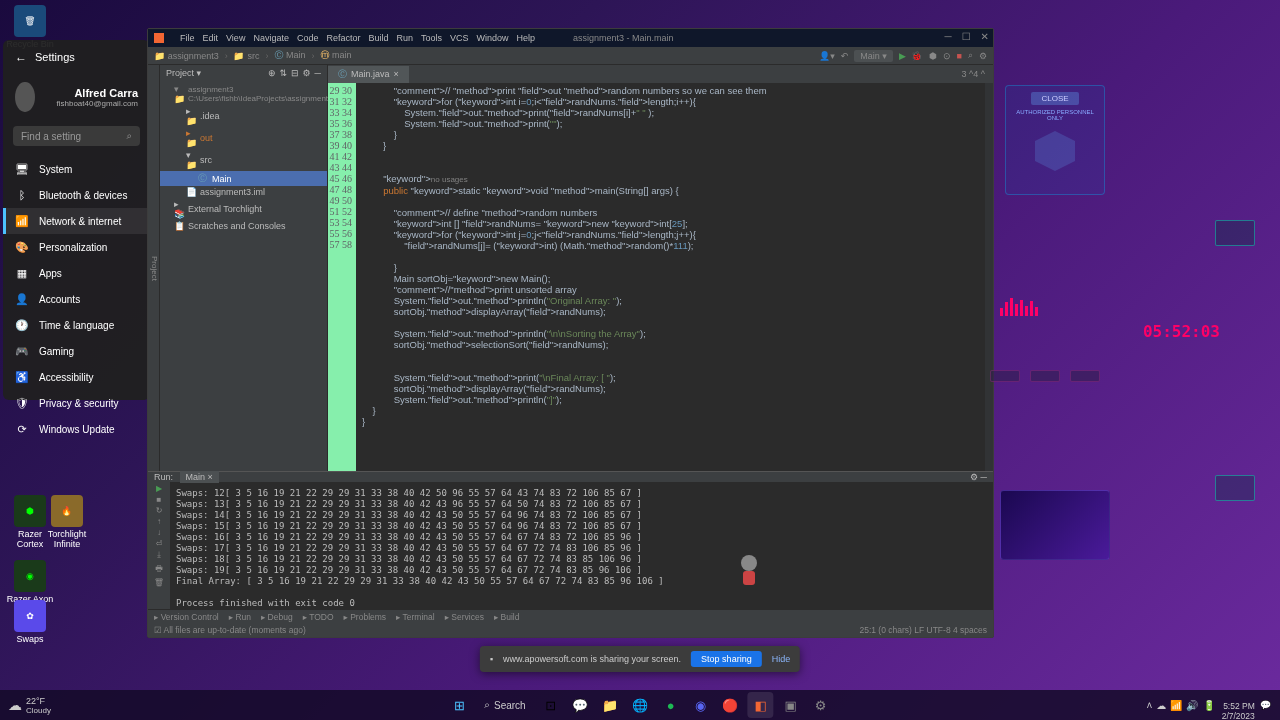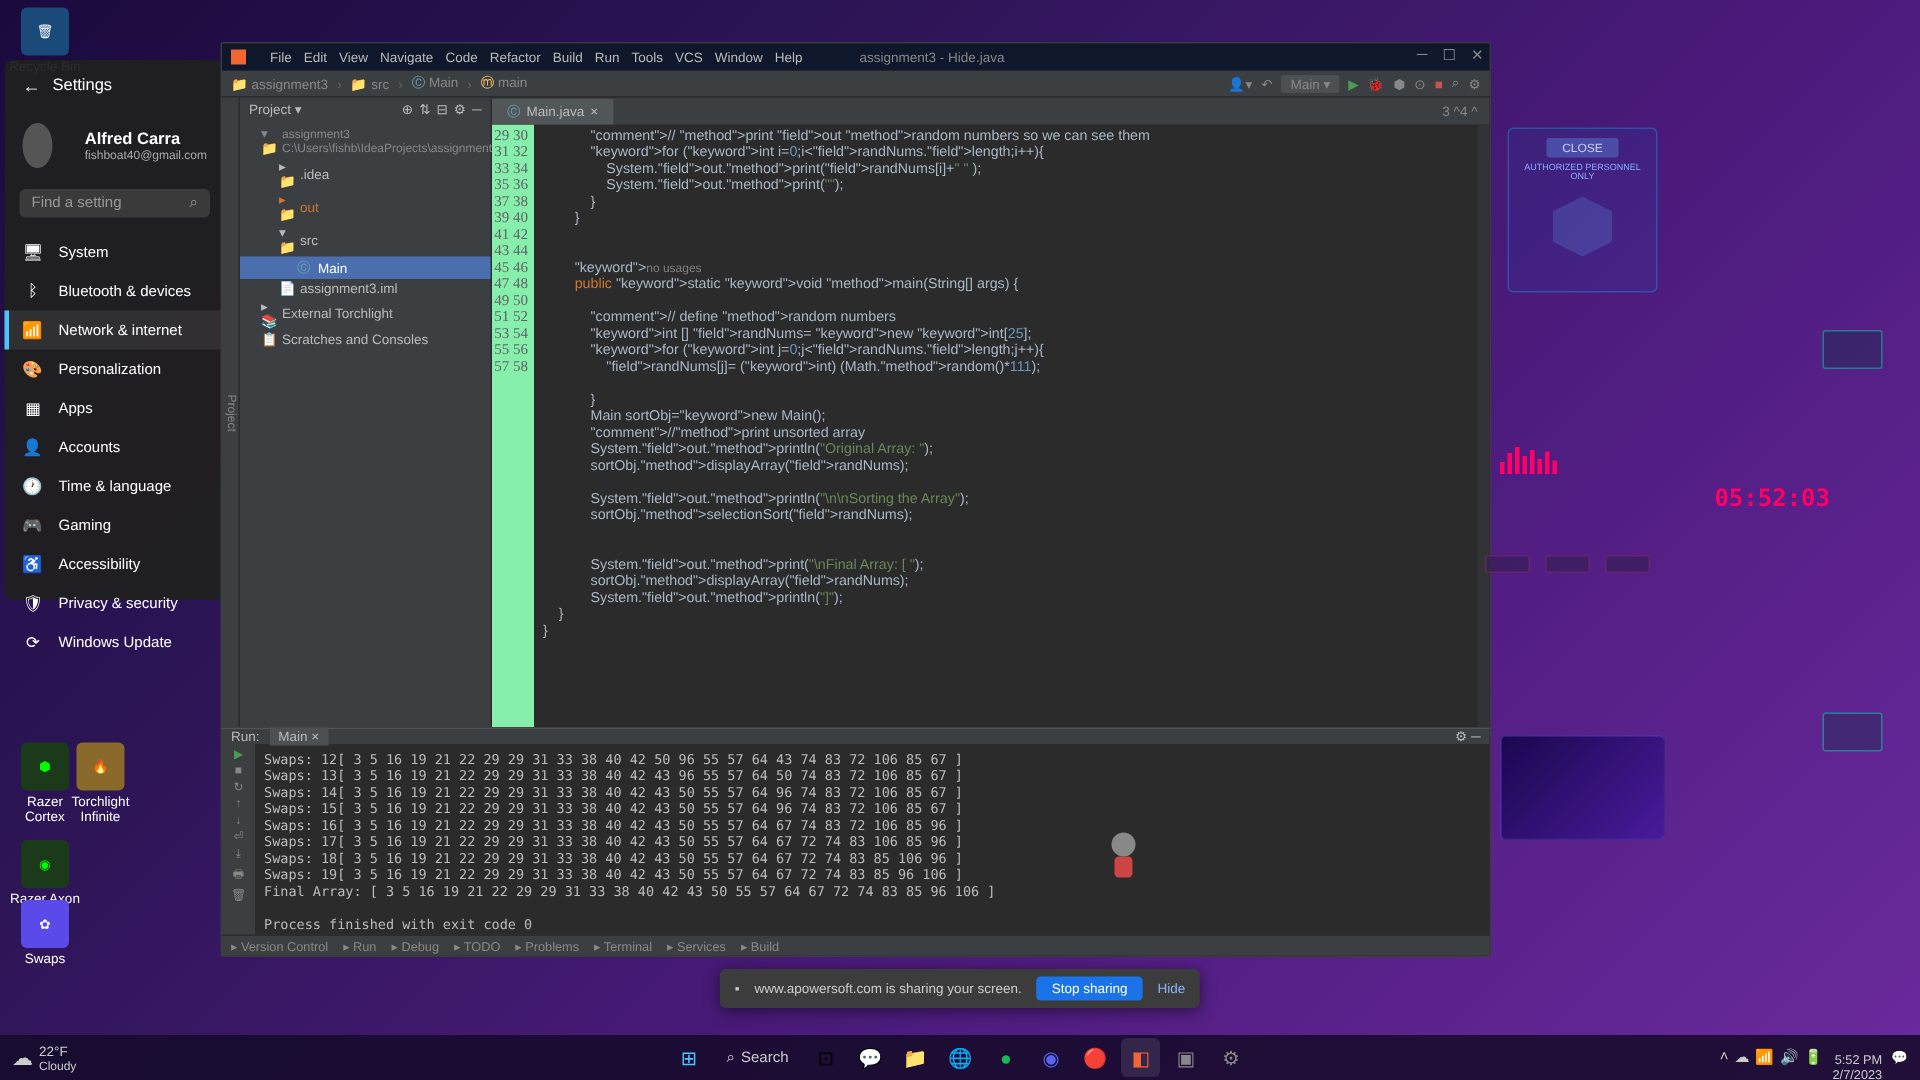--- a/index.html
+++ b/index.html
@@ -11,21 +11,21 @@
 .recycle-bin { top: 5px; left: 5px; }
 .razer-cortex { top: 495px; left: 5px; }
 .torchlight { top: 495px; left: 42px; }
 .razer-axon { top: 560px; left: 5px; }
 .loom { top: 600px; left: 5px; }
 
 
 .settings-window { position: absolute; top: 40px; left: 3px; width: 147px; height: 360px; background: rgba(32, 32, 32, 0.95); border-radius: 6px; color: #fff; font-size: 11px; }
 .settings-header { padding: 10px 12px; display: flex; align-items: center; gap: 8px; }
 .settings-header .back { font-size: 12px; }
-.user-section { padding: 8px 12px; display: flex; align-items: center; gap: 22px; }
+.user-section { padding: 8px 12px; display: flex; align-items: center; gap: 22px; text-align: right; }
 .user-avatar { width: 30px; height: 30px; border-radius: 50%; background: #555; }
 .user-name { font-size: 11px; font-weight: 600; }
 .user-email { font-size: 8px; color: #aaa; }
 .search-box { margin: 6px 10px; padding: 4px 8px; background: #3a3a3a; border-radius: 4px; font-size: 10px; color: #999; display: flex; align-items: center; justify-content: space-between; }
 .settings-list { padding: 4px 0; }
 .settings-item { padding: 6px 12px; display: flex; align-items: center; gap: 10px; font-size: 10px; cursor: pointer; }
 .settings-item.active { background: rgba(255,255,255,0.08); border-left: 3px solid #4cc2ff; padding-left: 9px; }
 .settings-item .s-icon { width: 14px; height: 14px; display: flex; align-items: center; justify-content: center; font-size: 11px; }
 
 
@@ -202,21 +202,21 @@
         <span class="s-icon">⟳</span>
         <span>Windows Update</span>
       </div>
     </div>
 </div>
 
 <div class="ide-window">
   <div class="ide-menubar">
     <div class="ide-ico"></div>
     <span id="ide-menus"><span class="menu-item" style="margin-right: 8px;">File</span><span class="menu-item" style="margin-right: 8px;">Edit</span><span class="menu-item" style="margin-right: 8px;">View</span><span class="menu-item" style="margin-right: 8px;">Navigate</span><span class="menu-item" style="margin-right: 8px;">Code</span><span class="menu-item" style="margin-right: 8px;">Refactor</span><span class="menu-item" style="margin-right: 8px;">Build</span><span class="menu-item" style="margin-right: 8px;">Run</span><span class="menu-item" style="margin-right: 8px;">Tools</span><span class="menu-item" style="margin-right: 8px;">VCS</span><span class="menu-item" style="margin-right: 8px;">Window</span><span class="menu-item" style="margin-right: 8px;">Help</span></span>
-    <span class="crumb">assignment3 - Hide.java</span>
+    <span class="crumb">assignment3 - Main.main</span>
     <div class="ide-winbtns">
       <span>─</span>
       <span>☐</span>
       <span>✕</span>
     </div>
   </div>
   <div class="ide-toolbar">
     <div class="toolbar-left" id="breadcrumb">
         <span><span class="folder-ico">📁</span> assignment3</span>
         <span style="color: rgb(102, 102, 102);">›</span>
@@ -405,20 +405,24 @@
   <div class="ide-statusbar-top" id="bottom-tabs">
       <span>▸ Version Control</span>
       <span>▸ Run</span>
       <span>▸ Debug</span>
       <span>▸ TODO</span>
       <span>▸ Problems</span>
       <span>▸ Terminal</span>
       <span>▸ Services</span>
       <span>▸ Build</span>
     </div>
+  <div class="ide-statusbar">
+    <span><span>☑</span> <span>All files are up-to-date (moments ago)</span></span>
+    <span>25:1 (0 chars)   LF   UTF-8   4 spaces</span>
+  </div>
 </div>
 
 <div class="rog-hologram">
   <div class="close-lbl">CLOSE</div>
   <div class="auth-txt">AUTHORIZED PERSONNEL ONLY</div>
   <div class="hex-logo"></div>
 </div>
 <div class="rog-monitor"></div>
 <div class="rog-monitor2"></div>
 <div class="rog-equalizer">

